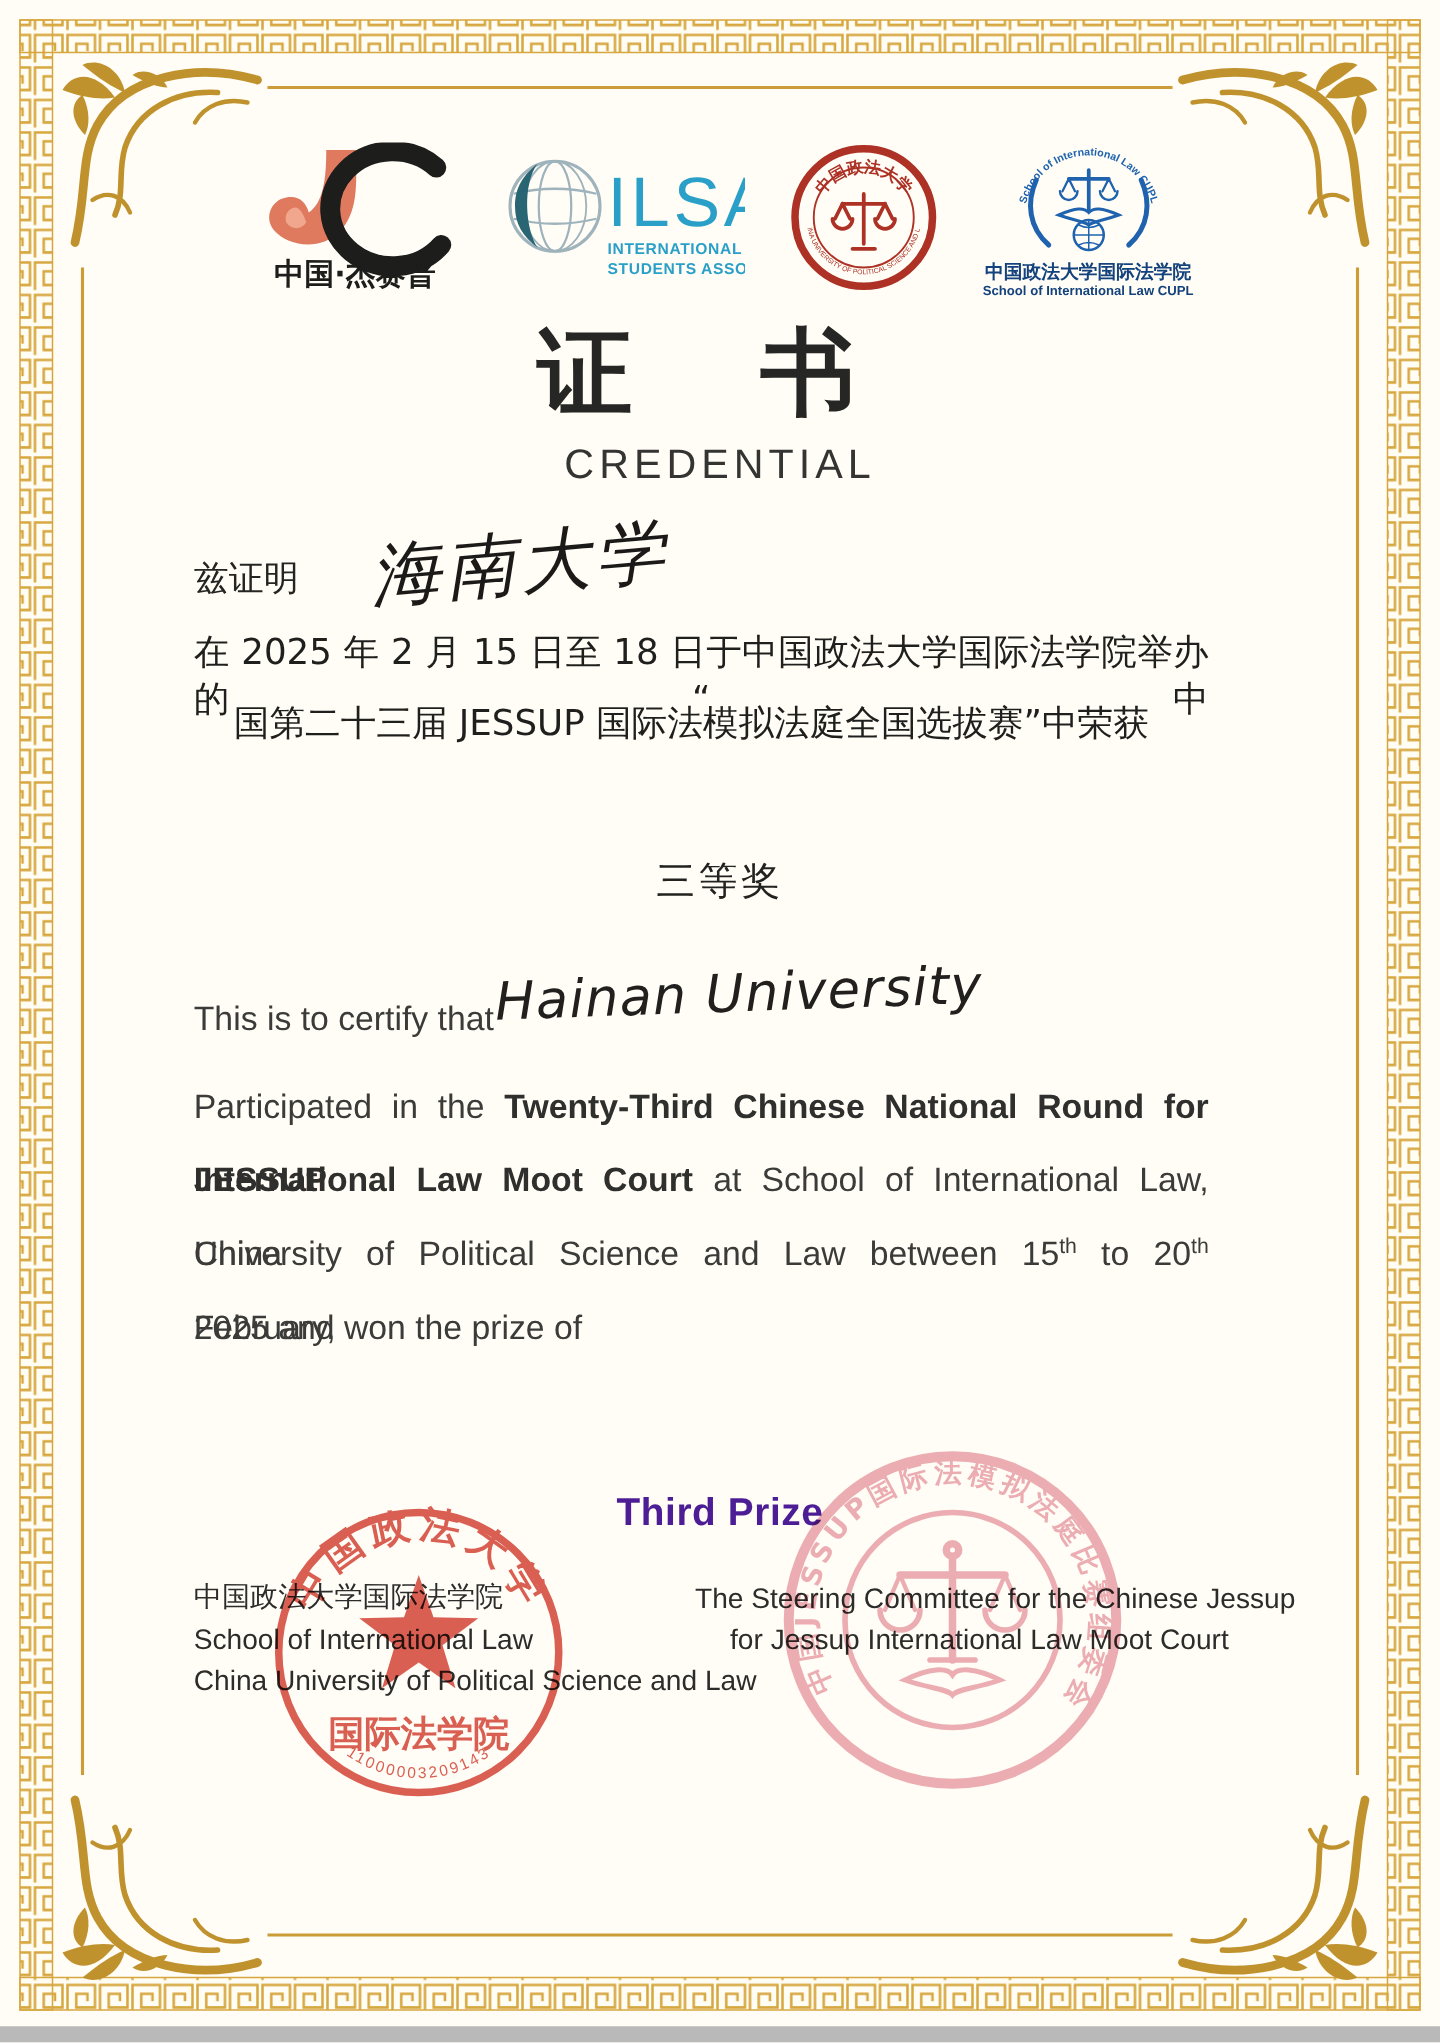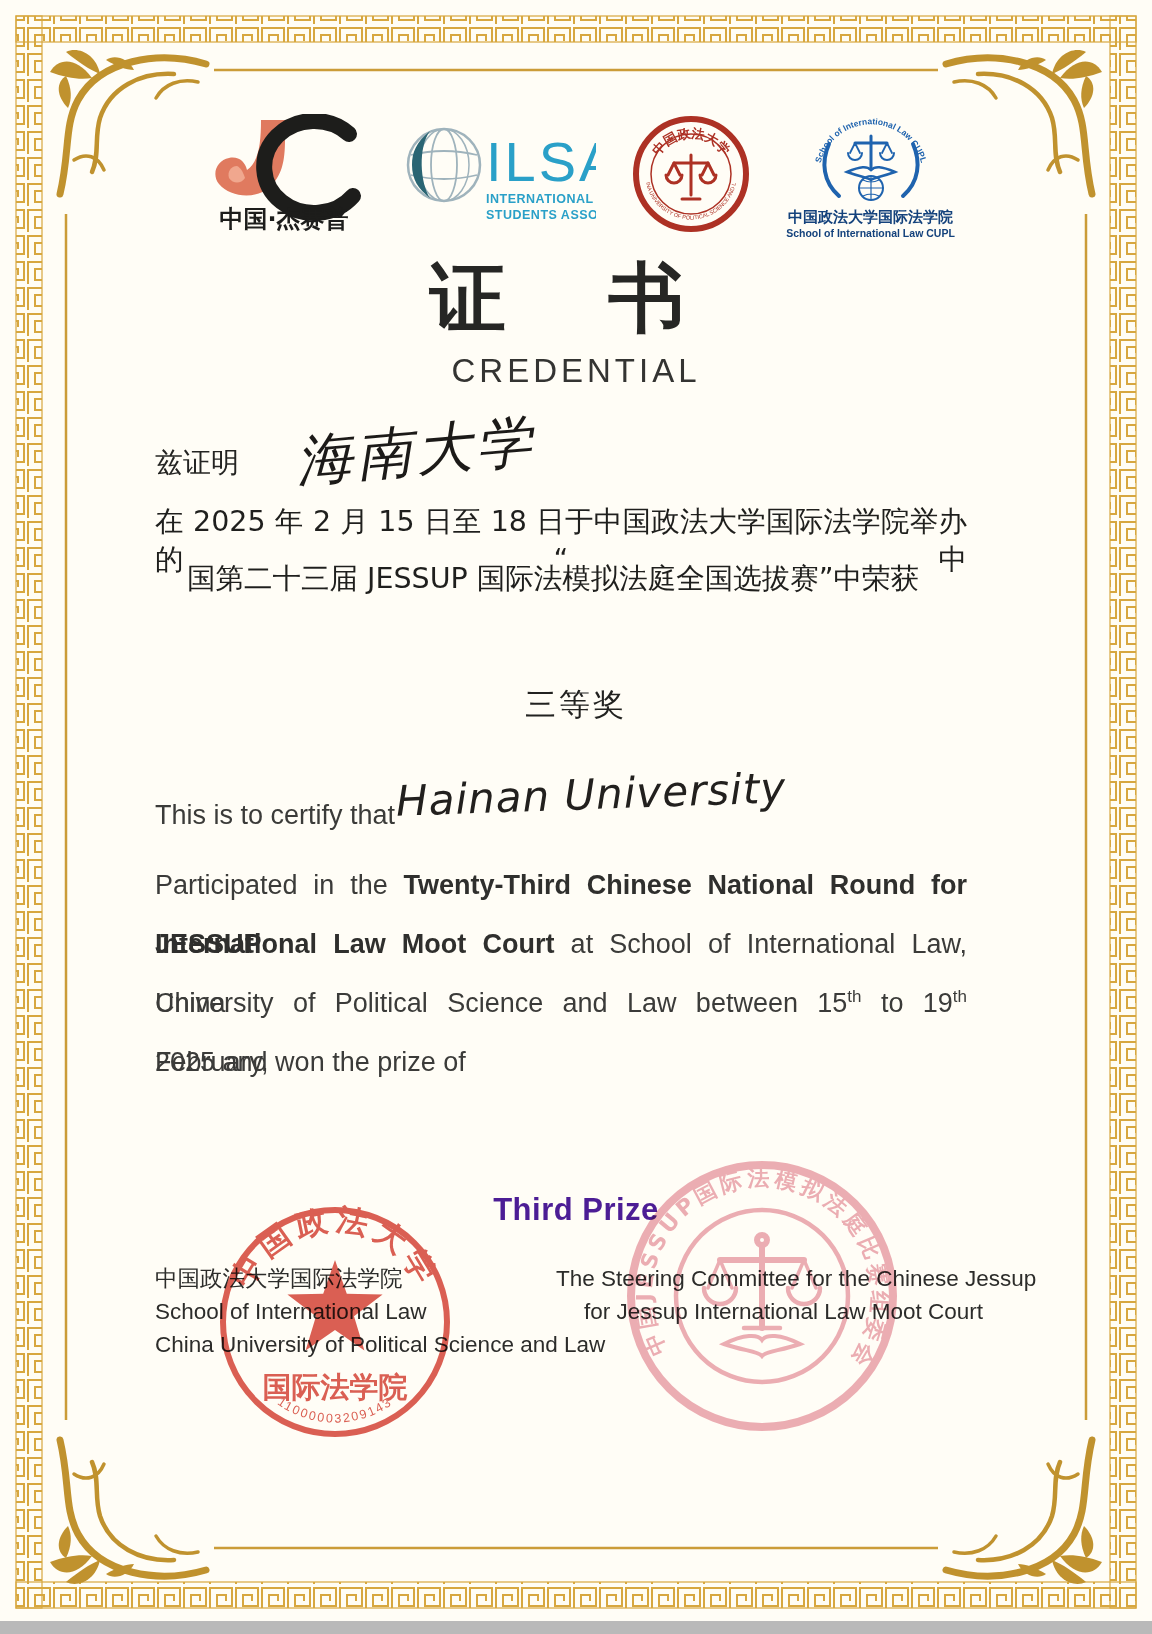--- a/index.html
+++ b/index.html
@@ -184,21 +184,21 @@
   <div class="abs cn-body1 cjk">在 2025 年 2 月 15 日至 18 日于中国政法大学国际法学院举办的“中</div>
   <div class="abs cn-body2 cjk">国第二十三届 JESSUP 国际法模拟法庭全国选拔赛”中荣获</div>
   <div class="abs center cn-prize cjk">三等奖</div>
 
   <div class="abs en en-certify">This is to certify that</div>
   <div class="abs en-recipient">Hainan University</div>
 
   <div class="abs en en-para">
     <div class="en-line just"><span>Participated in the </span><span class="b">Twenty-Third Chinese National Round for JESSUP</span></div>
     <div class="en-line just"><span class="b">International Law Moot Court</span><span> at School of International Law, China</span></div>
-    <div class="en-line just"><span>University of Political Science and Law between 15</span><span class="sup">th</span><span> to 19</span><span class="sup">th</span><span> February,</span></div>
+    <div class="en-line just"><span>University of Political Science and Law between 15</span><span class="sup">th</span><span> to 20</span><span class="sup">th</span><span> February,</span></div>
     <div class="en-line"><span>2025 and won the prize of</span></div>
   </div>
 
   <div class="abs center en-prize">Third Prize</div>
 
   <div class="abs footer-block fb-left">
     <div class="cjk">中国政法大学国际法学院</div>
     <div>School of International Law</div>
     <div>China University of Political Science and Law</div>
   </div>

